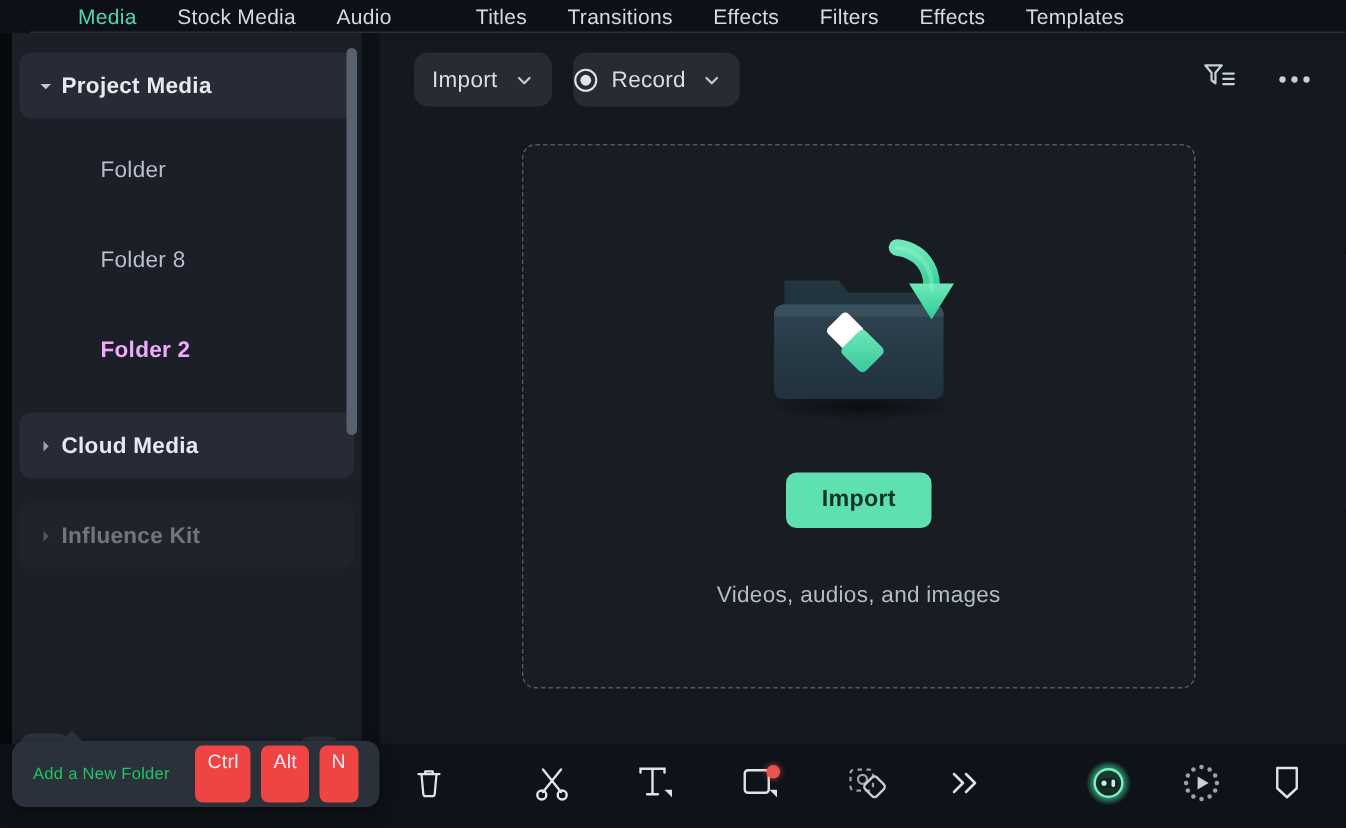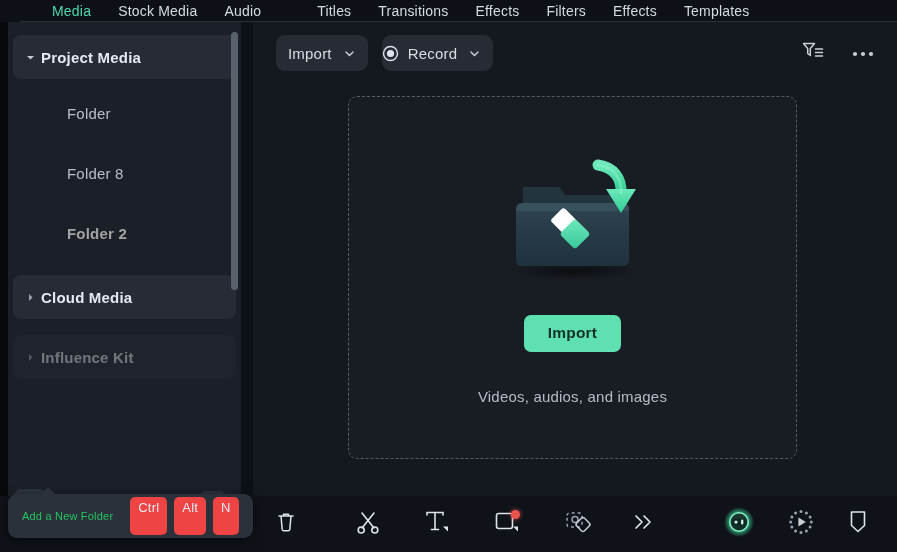--- a/index.html
+++ b/index.html
@@ -59,21 +59,21 @@
   .tree-row.branch { background: #262b35; }
   .tree-row .caret {
     width: 22px; display: flex; justify-content: center; align-items: center;
     margin-left: 6px; flex: 0 0 auto;
   }
   .caret svg { display: block; }
   .tree-label { font-size: 15px; color: #d8dce4; letter-spacing: .2px; }
   .tree-row.branch .tree-label { font-weight: bold; color: #e6eaf0; }
   .tree-row.child { background: transparent; height: 36px; margin-bottom: 24px; }
   .tree-row.child .tree-label { padding-left: 54px; color: #b9bfcb; font-weight: normal;}
-  .tree-row.child.selected .tree-label { color: #a3a3a3; font-weight: bold; }
+  .tree-row.child.selected .tree-label { color: #f0abfc; font-weight: bold; }
   .tree-row.faded { opacity: .42; }
 
   .tree-fade {
     position: absolute; left: 0; bottom: 0; width: 233px; height: 46px;
     background: linear-gradient(to bottom, rgba(27,31,39,0) 0%, #1b1f27 78%);
     pointer-events: none;
   }
 
   
   .sb-track {

